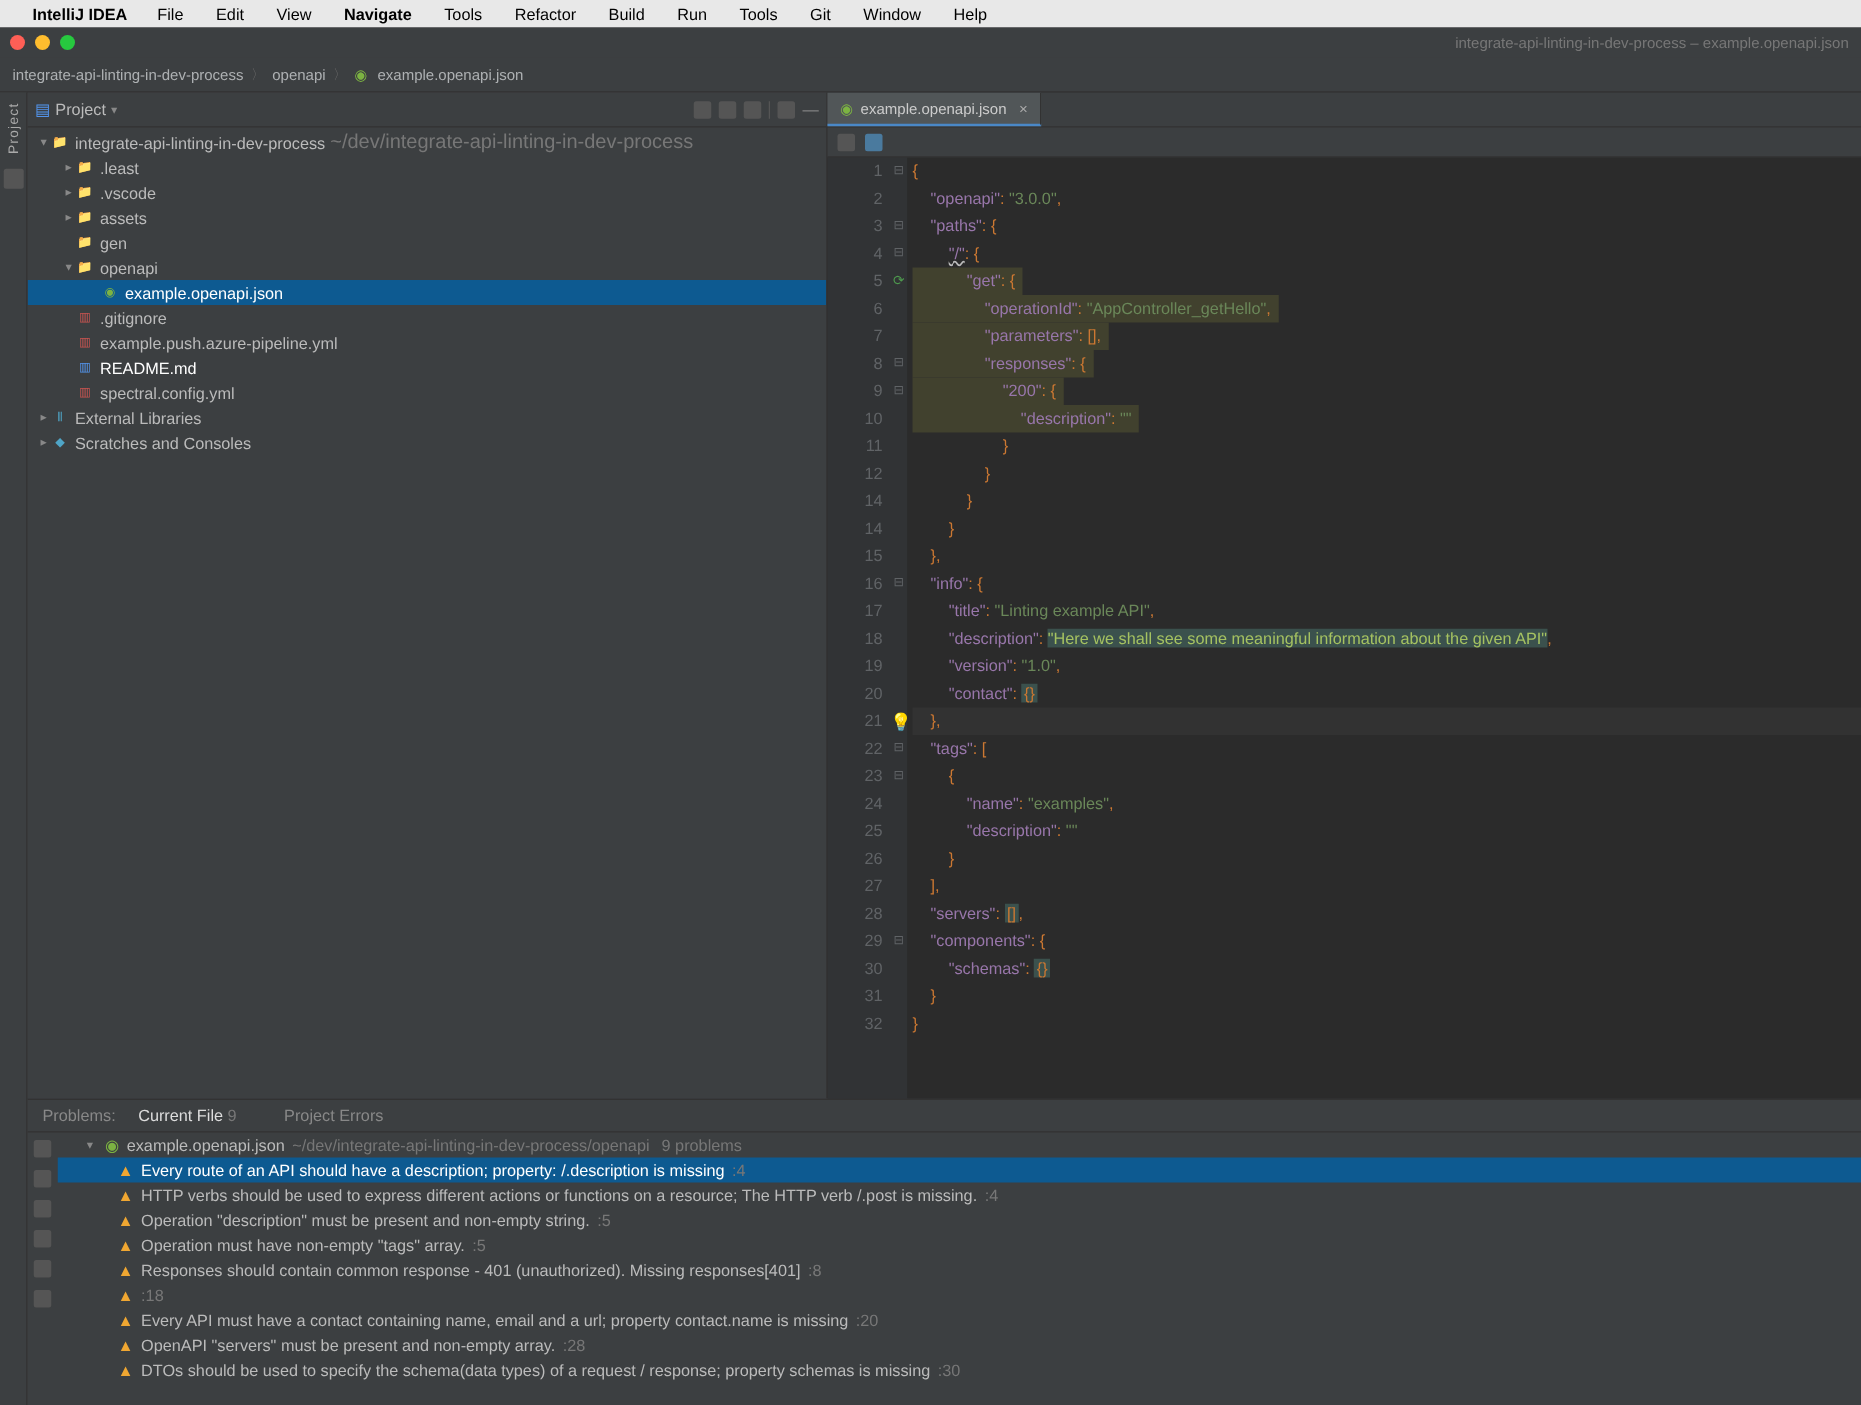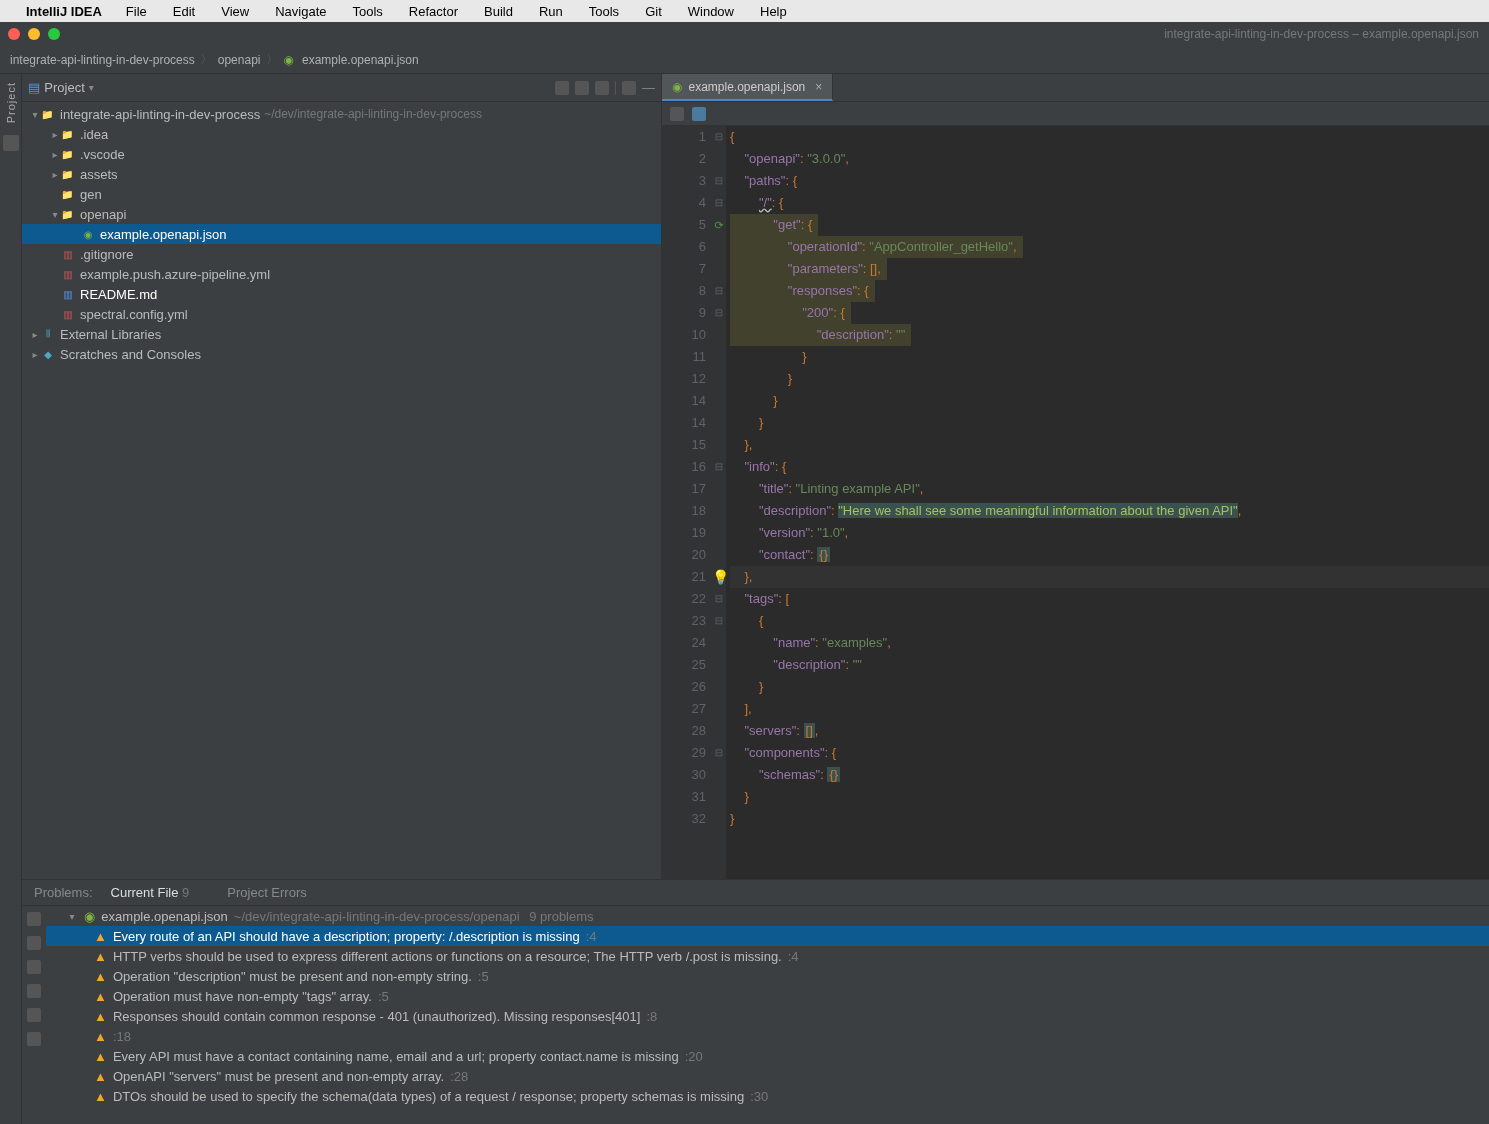--- a/index.html
+++ b/index.html
@@ -46,21 +46,21 @@
     .tree-row.selected { background:#0d5a91; color:#fff;}
     .chevr { width:10px; display:inline-block; text-align:center; color:#888; font-size:10px;}
     .ticon { width:16px; height:16px; display:inline-flex; align-items:center; justify-content:center; margin-right:4px; font-size:10px;}
     .ticon.folder { color:#c0c0c0;}
     .ticon.json { color:#7cb342;}
     .ticon.yml { color:#c75450;}
     .ticon.git { color:#c75450;}
     .ticon.md  { color:#5394ec;}
     .ticon.lib { color:#4fa5c7;}
     .ticon.scratch { color:#4fa5c7;}
-    .dim-text { color:#777; margin-left:4px; font-size:12px;}
+    .dim-text { color:#777; margin-left:4px; font-size:16px;}
 
     
     .editor-area { flex:1; display:flex; flex-direction:column; background:#2b2b2b;}
     .tabbar { height:28px; background:#3c3f41; border-bottom:1px solid #323232; display:flex; align-items:stretch;}
     .tab { display:flex; align-items:center; gap:6px; padding:0 10px; background:#515658; border-right:1px solid #323232; color:#ccc; font-size:12px; border-bottom:2px solid #4a88c7;}
     .tab .close-x { color:#aaa; font-size:12px; margin-left:4px;}
     .editor-toolbar { height:24px; background:#3c3f41; border-bottom:1px solid #323232; display:flex; align-items:center; gap:8px; padding:0 8px;}
 
     .code-area { flex:1; display:flex; overflow:hidden; position:relative; font-family: "JetBrains Mono", Menlo, Consolas, monospace; font-size:13px; line-height:22px;}
     .gutter { width:50px; background:#313335; text-align:right; color:#606366; padding:0 6px 0 0; user-select:none;}
@@ -96,21 +96,21 @@
   </style>
 </head>
 <body>
 
 <div class="macos-menubar">
   <span class="apple-logo"></span>
   <span class="app-name menubar-item">IntelliJ IDEA</span>
   <span class="menubar-item" style="margin-right:14px;padding-left:12px;">File</span>
     <span class="menubar-item" style="margin-right:14px;">Edit</span>
     <span class="menubar-item" style="margin-right:14px;">View</span>
-    <span class="menubar-item" style="margin-right:14px;">Navigate</span>
+    <span class="menubar-item" style="margin-right:14px;font-weight:bold;">Navigate</span>
     <span class="menubar-item" style="margin-right:14px;">Tools</span>
     <span class="menubar-item" style="margin-right:14px;">Refactor</span>
     <span class="menubar-item" style="margin-right:14px;">Build</span>
     <span class="menubar-item" style="margin-right:14px;">Run</span>
     <span class="menubar-item" style="margin-right:14px;">Tools</span>
     <span class="menubar-item" style="margin-right:14px;">Git</span>
     <span class="menubar-item" style="margin-right:14px;">Window</span>
     <span class="menubar-item" style="margin-right:14px;">Help</span>
 </div>
 
@@ -159,21 +159,21 @@
         <div class="tree" id="tree">
             <div class="tree-row " style="padding-left:8px;">
     <span class="chevr">▾</span>
     <span class="ticon folder">📁</span>
     <span style="">integrate-api-linting-in-dev-process</span>
     <span class="dim-text">~/dev/integrate-api-linting-in-dev-process</span>
   </div>
             <div class="tree-row " style="padding-left:28px;">
     <span class="chevr">▸</span>
     <span class="ticon folder">📁</span>
-    <span style="">.idea</span>
+    <span style="">.least</span>
 
   </div>
             <div class="tree-row " style="padding-left:28px;">
     <span class="chevr">▸</span>
     <span class="ticon folder">📁</span>
     <span style="">.vscode</span>
 
   </div>
             <div class="tree-row " style="padding-left:28px;">
     <span class="chevr">▸</span>

